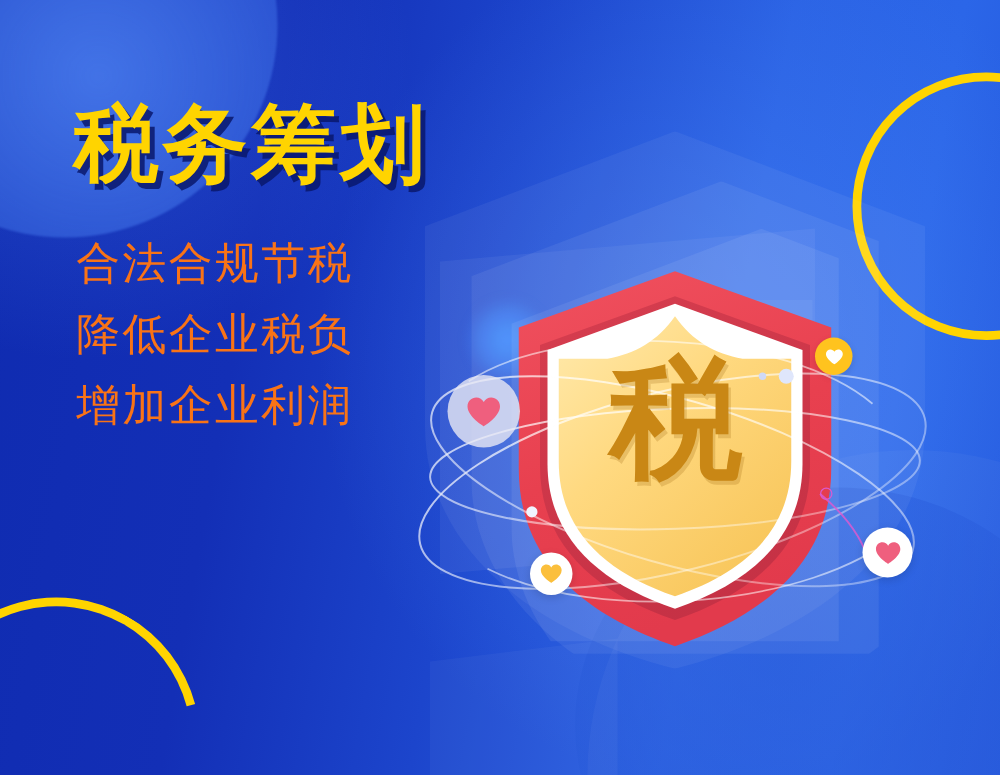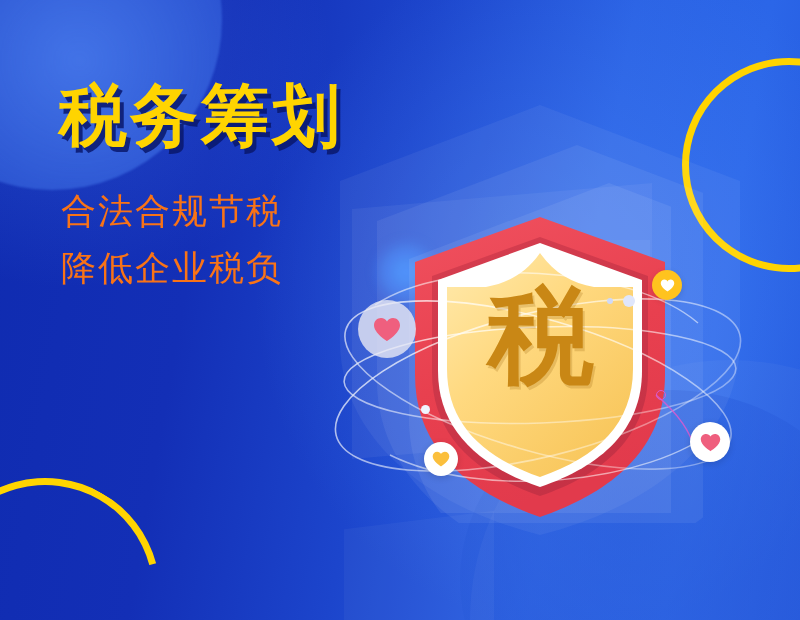--- a/index.html
+++ b/index.html
@@ -327,16 +327,17 @@
   <div class="dot-sm dot-1"></div>
   <div class="dot-sm dot-2"></div>
   <div class="dot-sm dot-3"></div>
   <div class="ring-sm"></div>
 
   <div class="text-block">
     <h1 class="headline">税务筹划</h1>
     <ul class="sub-list">
       <li>合法合规节税</li>
       <li>降低企业税负</li>
+      <li>增加企业利润</li>
     </ul>
   </div>
 
 </div>
 
 </body></html>

